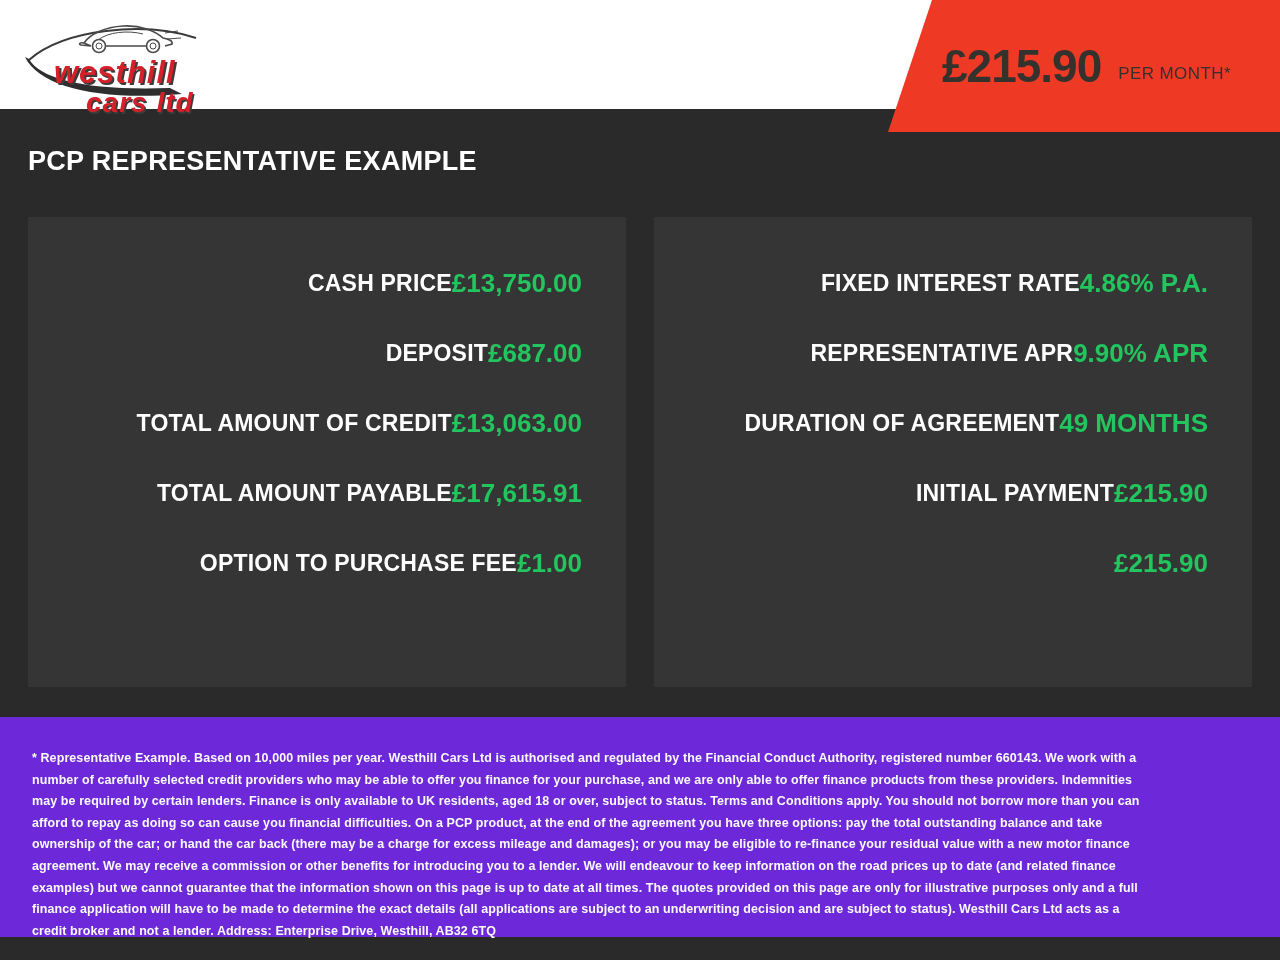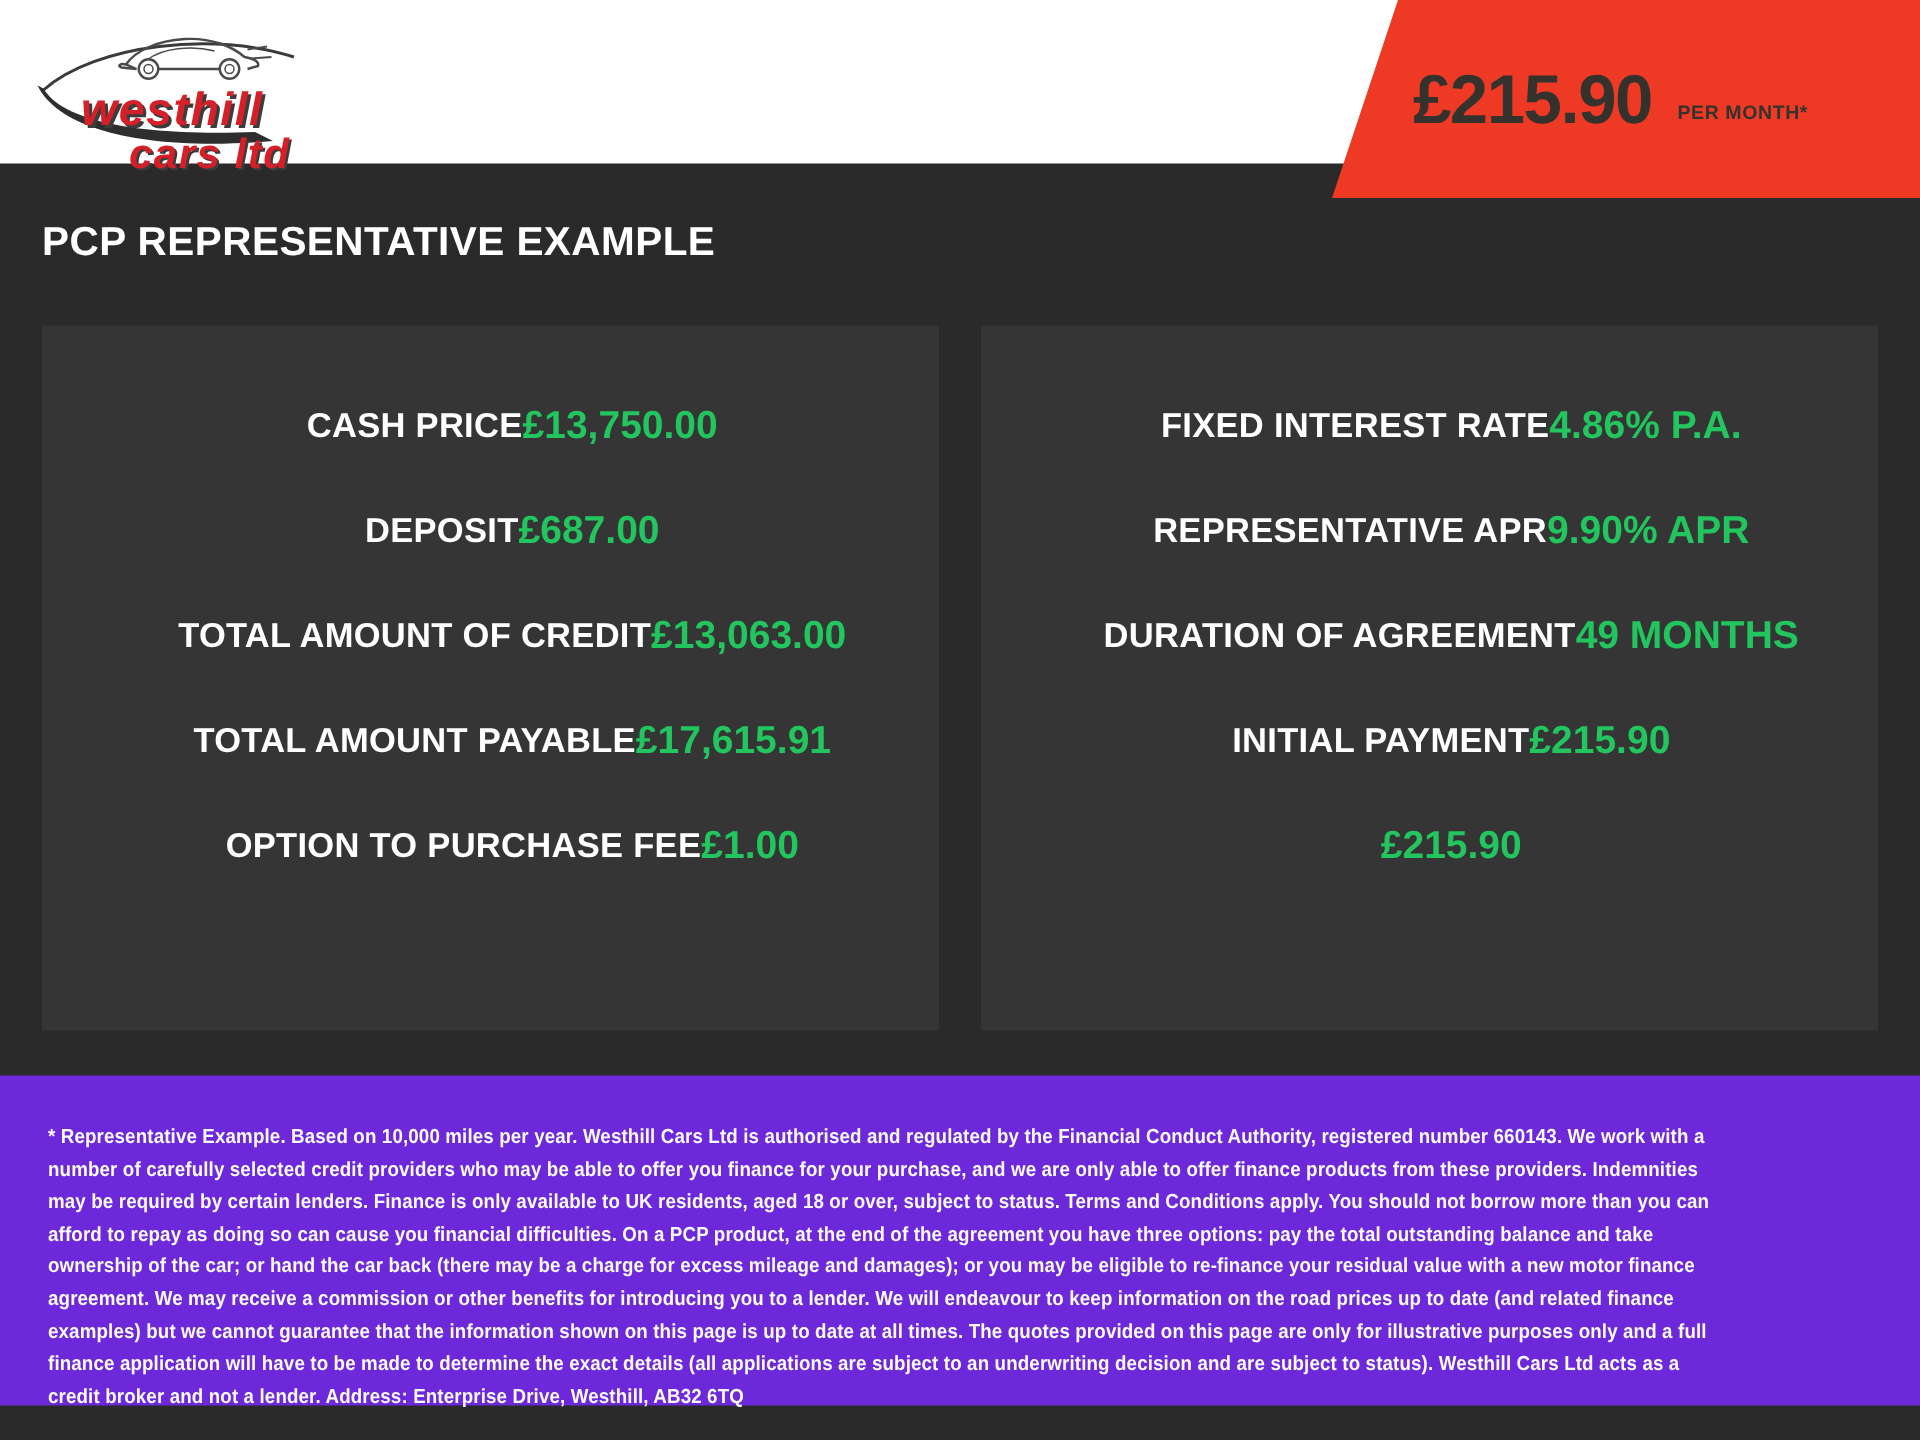--- a/index.html
+++ b/index.html
@@ -17,35 +17,35 @@
   .banner {
     position: absolute; top: 0; right: 0;
     width: 392px; height: 132px;
     background: #ee3a24;
     clip-path: polygon(44px 0, 100% 0, 100% 100%, 0 100%);
     display: flex; align-items: center;
     padding-left: 54px; box-sizing: border-box;
     color: #35322e;
   }
   .banner .price { font-size: 46px; font-weight: bold; letter-spacing: -1px; }
-  .banner .period { font-size: 13px; font-weight: bold; margin-left: 17px; margin-top: 16px; letter-spacing: 0.4px; }
+  .banner .period { font-size: 17px; font-weight: normal; margin-left: 17px; margin-top: 16px; letter-spacing: 0.4px; }
 
   
   .main { padding: 0 28px; }
   .page-title {
     margin: 0; padding-top: 37px;
     color: #ffffff; font-size: 27px; font-weight: bold;
     letter-spacing: 0.3px; line-height: 31px;
   }
   .panels { display: flex; gap: 28px; margin-top: 40px; }
   .panel {
     flex: 1; background: #353535; height: 470px;
     box-sizing: border-box; padding: 31px 44px 19px 40px;
   }
-  .row { height: 70px; display: flex; justify-content: center; align-items: center; margin-left: 33px; }
+  .row { height: 70px; display: flex; justify-content: flex-end; align-items: center; margin-left: 33px; }
   .row .lbl { color: #ffffff; font-size: 23px; font-weight: bold; letter-spacing: 0.2px; white-space: nowrap; }
   .row .val { color: #22c55e; font-size: 26px; font-weight: bold; white-space: nowrap; }
 
   
   .footer {
     margin-top: 30px; height: 220px; background: #6d28d9;
     box-sizing: border-box; padding: 30px 0 0 32px;
   }
   .disclaimer {
     width: 1216px;

